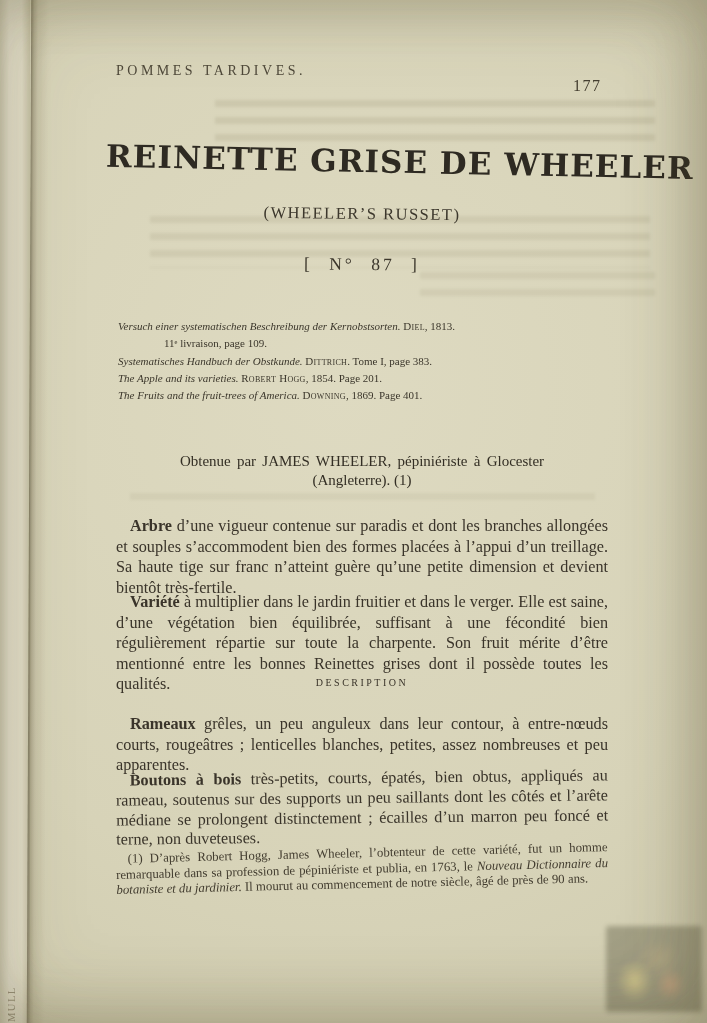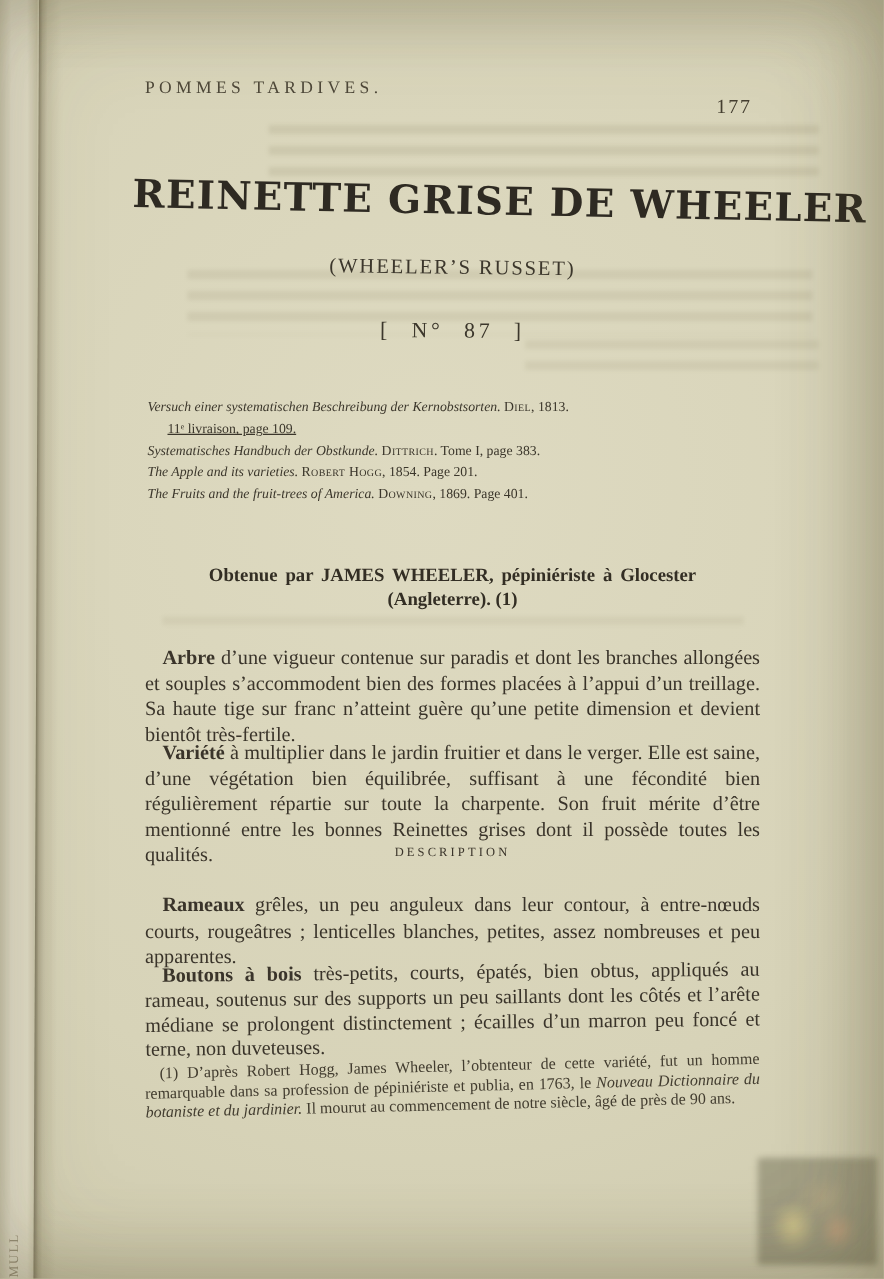--- a/index.html
+++ b/index.html
@@ -54,27 +54,27 @@
     position:absolute; top:254px; left:0; width:100%; text-align:center;
     font-size:17.5px; letter-spacing:3px; word-spacing:9px; color:#3c372c;
     transform: rotate(0.4deg);
   }
 
   .bibliography {
     position:absolute; top:318px; left:2px; width:496px;
     font-size:11px; line-height:17.3px; color:#3b362b; white-space:nowrap;
   }
   .bib-line { height:17.3px; }
-  .bib-cont { margin-left:16px;text-decoration:underline; }
+  .bib-cont { margin-left:46px; }
   .bib-title { font-style:italic; }
   .sc { font-variant: small-caps; letter-spacing:.3px; }
 
   .attribution {
     position:absolute; top:452px; left:0; width:100%; text-align:center;
-    font-weight:bold; font-size:15px; line-height:18.5px; color:#332e24;
+    font-weight:normal; font-size:15px; line-height:18.5px; color:#332e24;
   }
   .attribution .l1 { word-spacing:2.5px; }
 
   .para {
     position:absolute; left:0; width:492px; text-align:justify;
     font-size:16.2px; line-height:20.6px; color:#3a342a; text-indent:14px;
   }
   .para .lead { font-weight:bold; }
   .para-arbre   { top:516px; }
   .para-variete { top:592px; }

